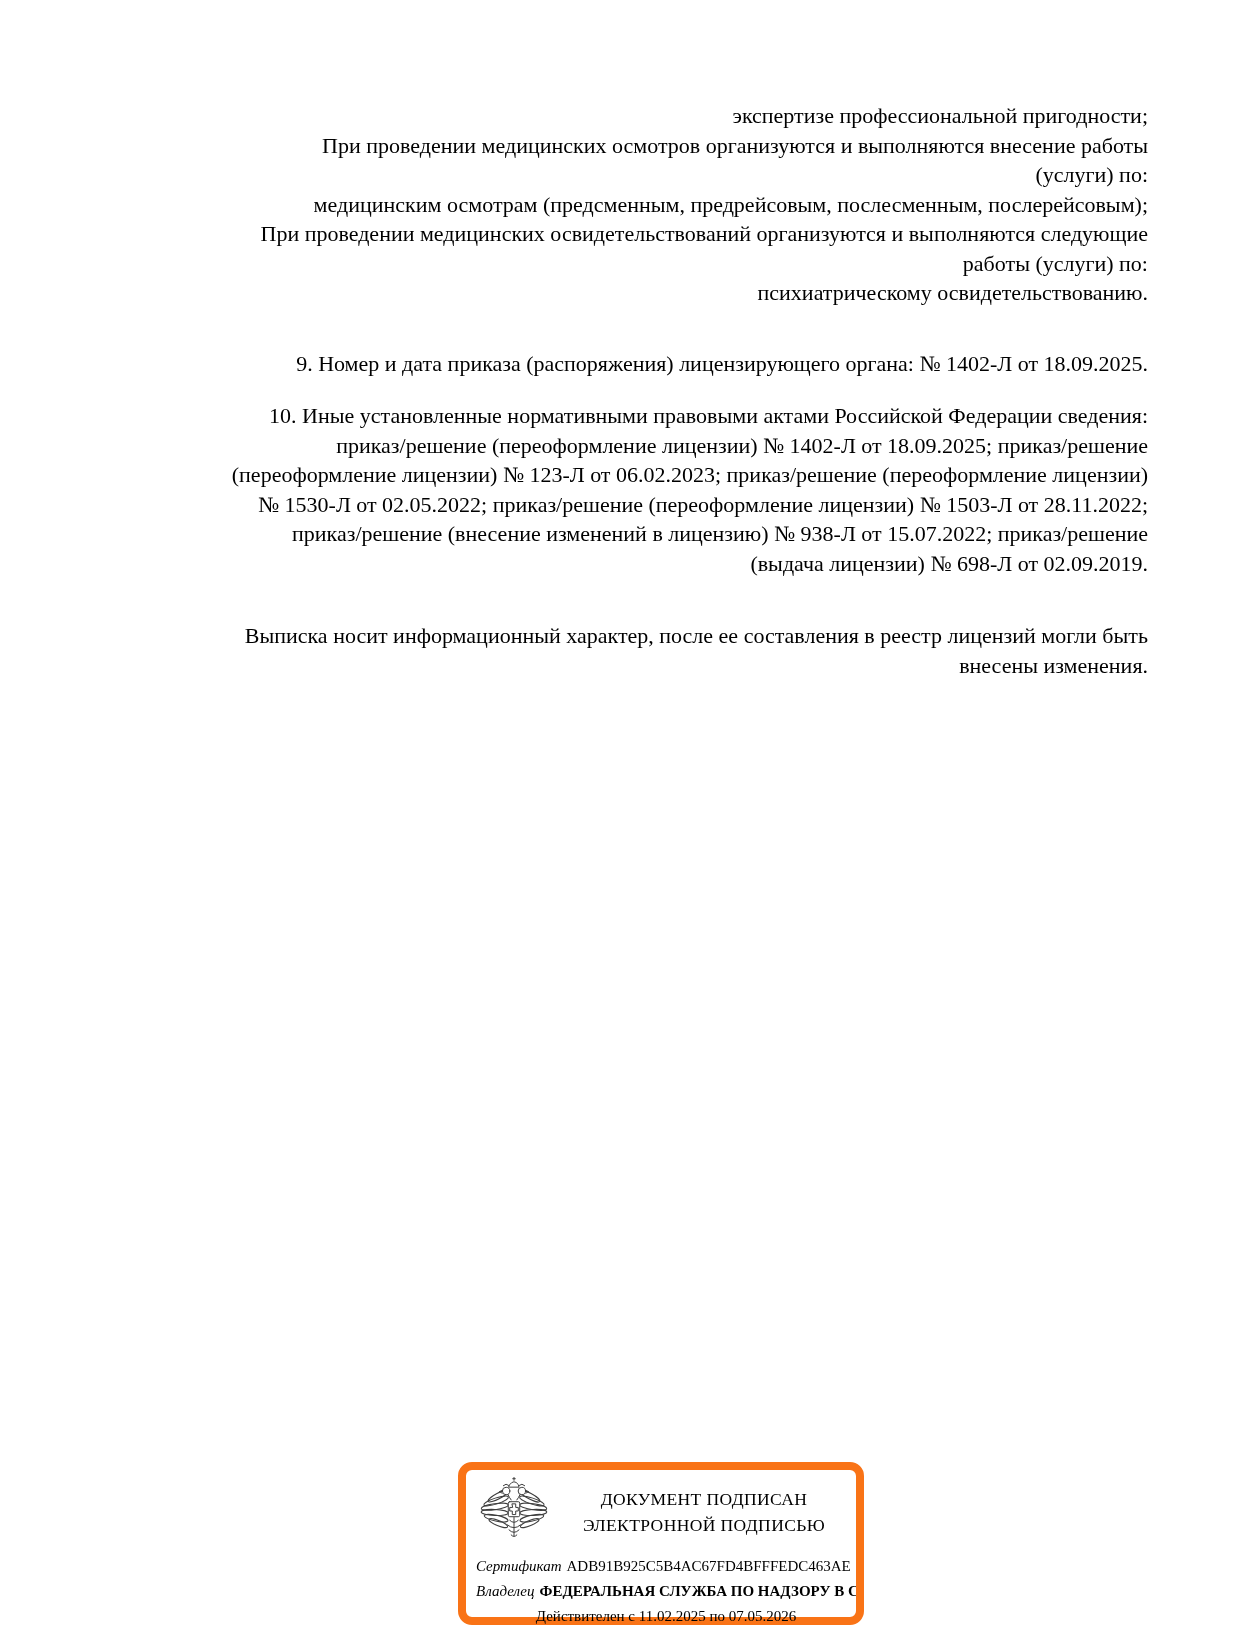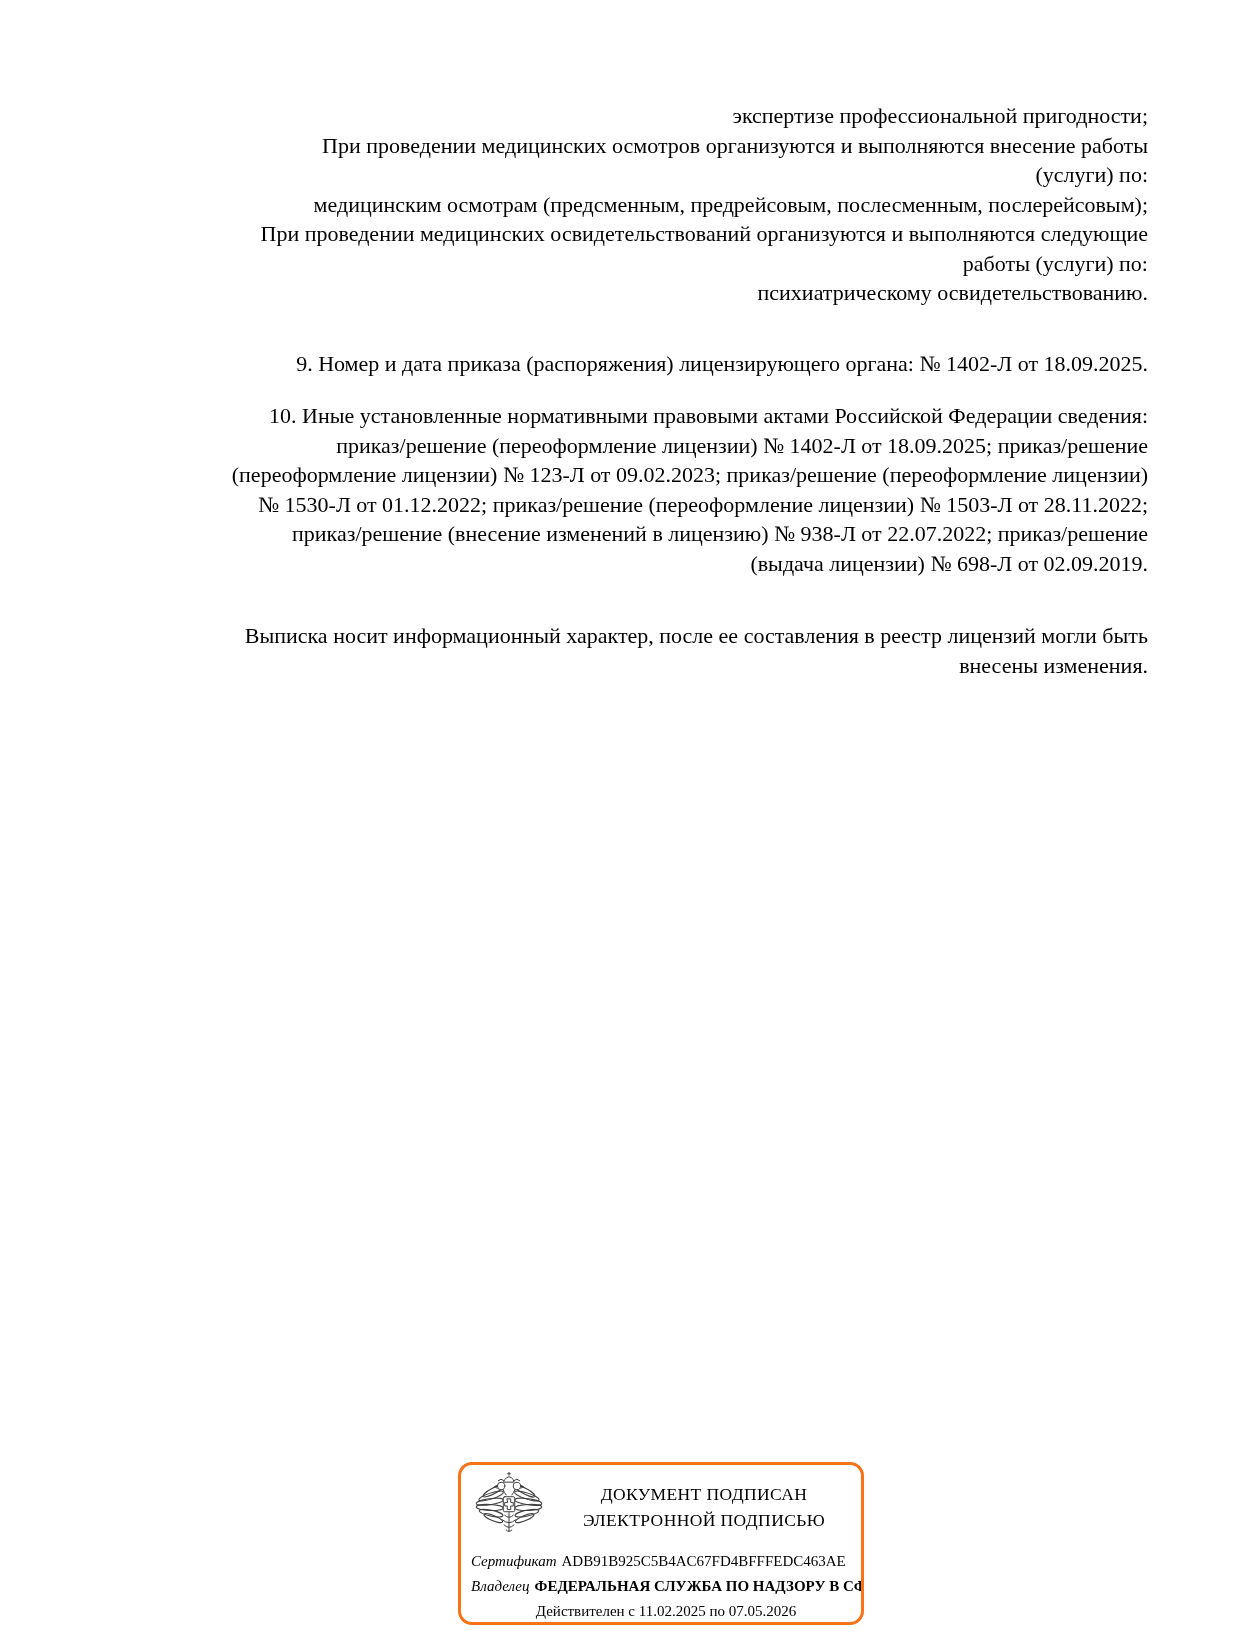--- a/index.html
+++ b/index.html
@@ -33,21 +33,21 @@
   .gap-b { margin-top: 23px; }  
   .gap-c { margin-top: 43px; }  
 
   
   .stamp {
     position: absolute;
     left: 458px;
     top: 1462px;
     width: 406px;
     height: 163px;
-    border: 3px solid #f97316;
+    border: 8px solid #f97316;
     border-radius: 14px;
     box-sizing: border-box;
     background: #ffffff;
   }
   .stamp-emblem {
     position: absolute;
     left: 12px;
     top: 6px;
     width: 72px;
     height: 80px;
@@ -86,23 +86,23 @@
   <div class="line">(услуги) по:</div>
   <div class="line indent">медицинским осмотрам (предсменным, предрейсовым, послесменным, послерейсовым);</div>
   <div class="line">При проведении медицинских освидетельствований организуются и выполняются следующие</div>
   <div class="line">работы (услуги) по:</div>
   <div class="line indent">психиатрическому освидетельствованию.</div>
 
   <div class="line gap-a">9. Номер и дата приказа (распоряжения) лицензирующего органа: № 1402-Л от 18.09.2025.</div>
 
   <div class="line gap-b">10. Иные установленные нормативными правовыми актами Российской Федерации сведения:</div>
   <div class="line">приказ/решение (переоформление лицензии) № 1402-Л от 18.09.2025; приказ/решение</div>
-  <div class="line">(переоформление лицензии) № 123-Л от 09.02.2023; приказ/решение (переоформление лицензии)</div>
-  <div class="line">№ 1530-Л от 01.12.2022; приказ/решение (переоформление лицензии) № 1503-Л от 28.11.2022;</div>
-  <div class="line">приказ/решение (внесение изменений в лицензию) № 938-Л от 22.07.2022; приказ/решение</div>
+  <div class="line">(переоформление лицензии) № 123-Л от 06.02.2023; приказ/решение (переоформление лицензии)</div>
+  <div class="line">№ 1530-Л от 02.05.2022; приказ/решение (переоформление лицензии) № 1503-Л от 28.11.2022;</div>
+  <div class="line">приказ/решение (внесение изменений в лицензию) № 938-Л от 15.07.2022; приказ/решение</div>
   <div class="line">(выдача лицензии) № 698-Л от 02.09.2019.</div>
 
   <div class="line gap-c">Выписка носит информационный характер, после ее составления в реестр лицензий могли быть</div>
   <div class="line">внесены изменения.</div>
 </div>
 
 <div class="stamp">
 
   <div class="stamp-emblem">
     <svg viewBox="0 0 100 112" width="72" height="80" xmlns="http://www.w3.org/2000/svg">

